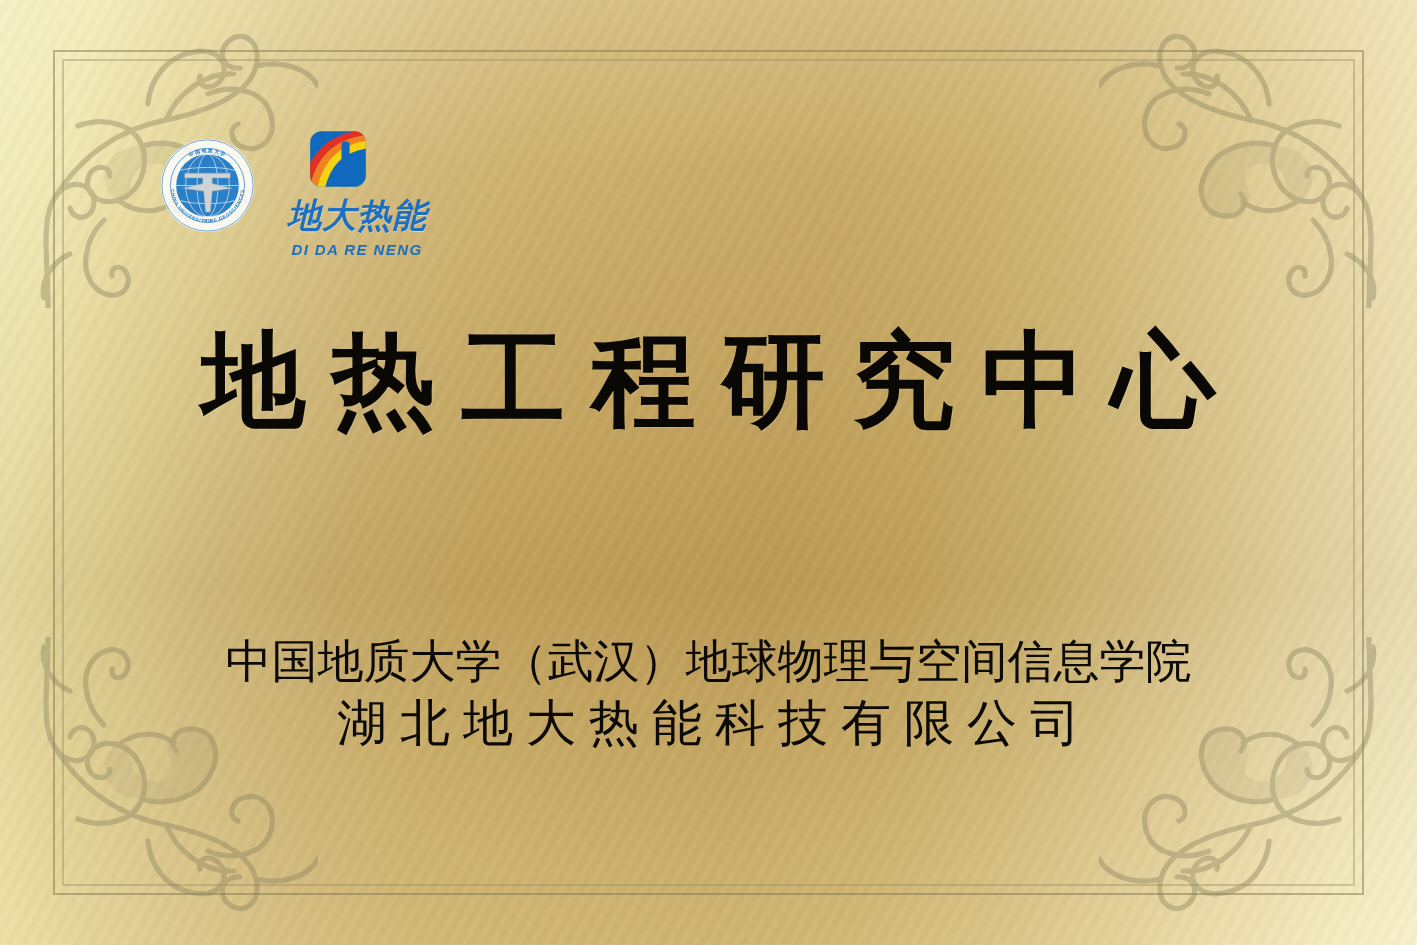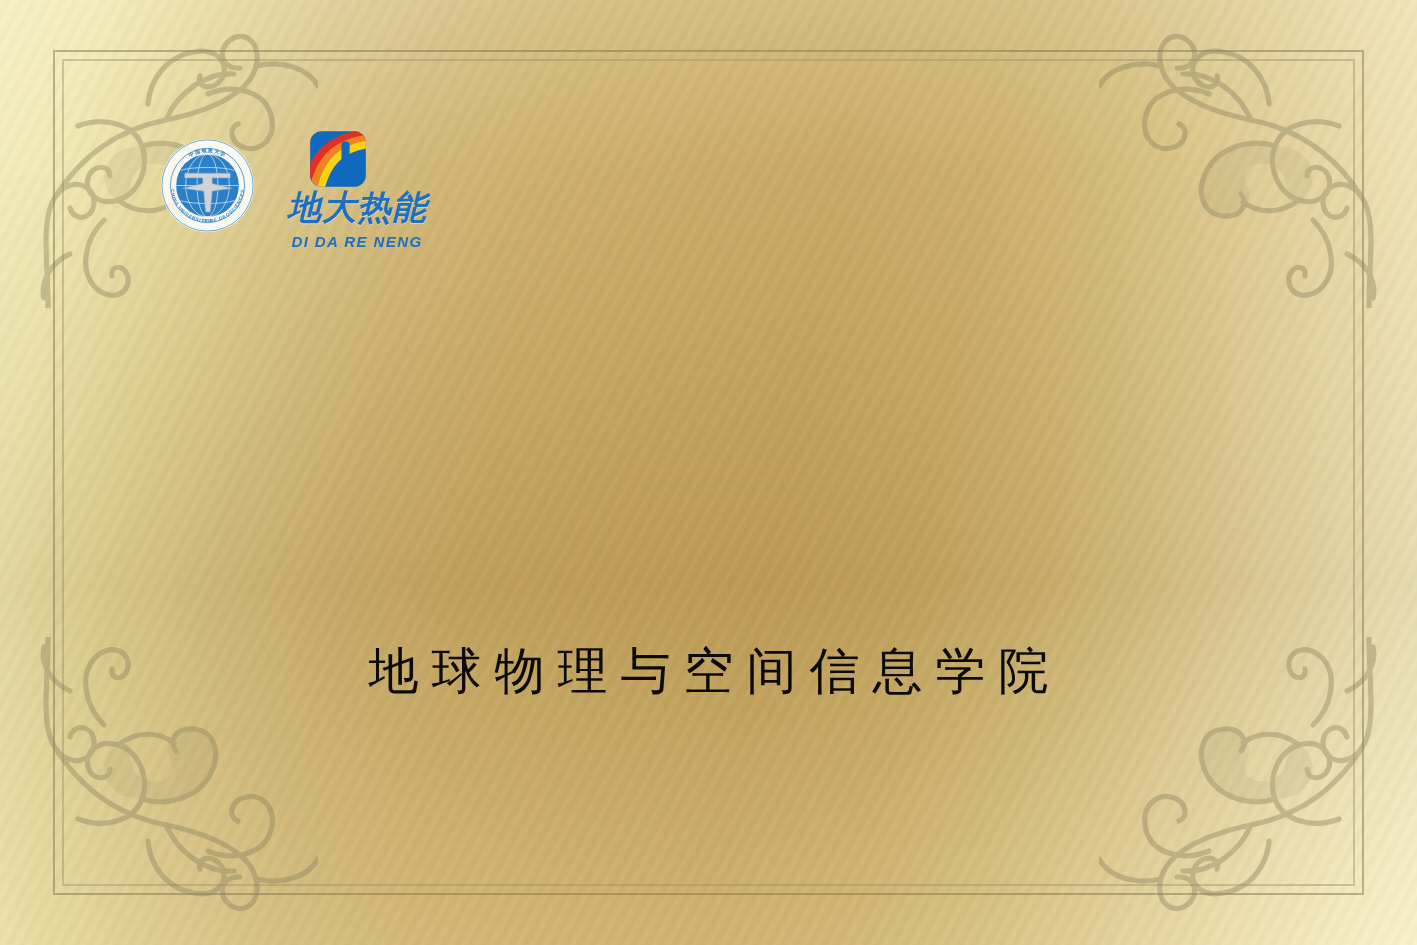--- a/index.html
+++ b/index.html
@@ -74,21 +74,21 @@
   #logos{
     position:absolute;left:160px;top:130px;
     display:flex;align-items:flex-start;gap:32px;
   }
   #cug-logo{width:95px;height:95px;margin-top:8px;}
   #didareneng{display:flex;flex-direction:column;align-items:center;}
   #ddrn-mark{width:58px;height:58px;align-self:flex-start;margin-left:22px;}
   #ddrn-cn{
     font-size:34px;font-weight:bold;font-style:italic;
     color:#1d6fc0;letter-spacing:1px;line-height:1;
-    margin-top:2px;
+    margin-top:10px;
     text-shadow:0 1px 0 rgba(255,255,255,.45);
     font-family:"DejaVu Sans","Liberation Sans",sans-serif;
   }
   #ddrn-en{
     font-size:15px;font-weight:bold;font-style:italic;
     color:#1d6fc0;letter-spacing:1.4px;line-height:1;
     margin-top:10px;
   }
 
   
@@ -262,18 +262,20 @@
           <path d="M34 20 h34 a8 8 0 0 1 8 8 v16 a8 8 0 0 1 -8 8 h-12 v-12 h8 v-8 h-30 z" fill="#ffffff" opacity=".0"></path>
         </g>
         <path d="M30 24 h26 a10 10 0 0 1 10 10 v12 a10 10 0 0 1 -10 10 h-6" fill="none" stroke="#ffffff" stroke-width="0"></path>
       </svg>
       <div id="ddrn-cn">地大热能</div>
       <div id="ddrn-en">DI DA RE NENG</div>
     </div>
 
   </div>
 
+  <div id="title">地热工程研究中心</div>
 
   <div id="subtitles">
-    <div class="sub-line2">地球物理与空间信息学院</div>
+    <div class="sub-line1">中国地质大学（武汉）地球物理与空间信息学院</div>
+    <div class="sub-line2">湖北地大热能科技有限公司</div>
   </div>
 
 </div>
 
 </body></html>

